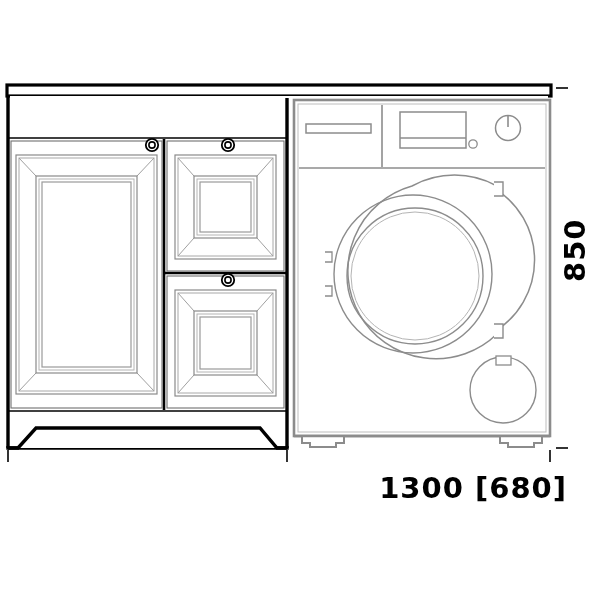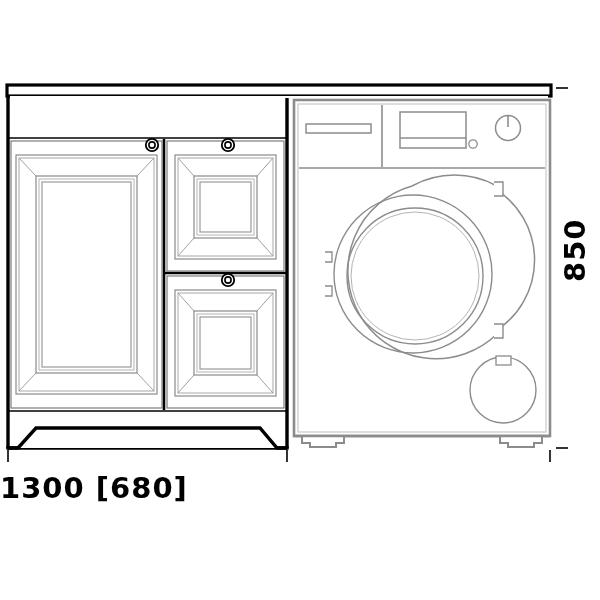--- a/index.html
+++ b/index.html
@@ -30,24 +30,24 @@
   .dim-text {
     position: absolute;
     font-family: "DejaVu Sans", "Liberation Sans", sans-serif;
     font-weight: 700;
     color: #000000;
     letter-spacing: 1px;
     white-space: nowrap;
     line-height: 1;
   }
   #dim-width-label {
-    left: 0;
+    left: 7px;
     top: 474px;
     width: 560px;
-    text-align: left;
+    text-align: right;
     font-size: 29px;
   }
   #dim-height-label {
     left: 552px;
     top: 243px;
     font-size: 29px;
     transform: rotate(-90deg);
     transform-origin: 24px 15px;
   }
 </style>

